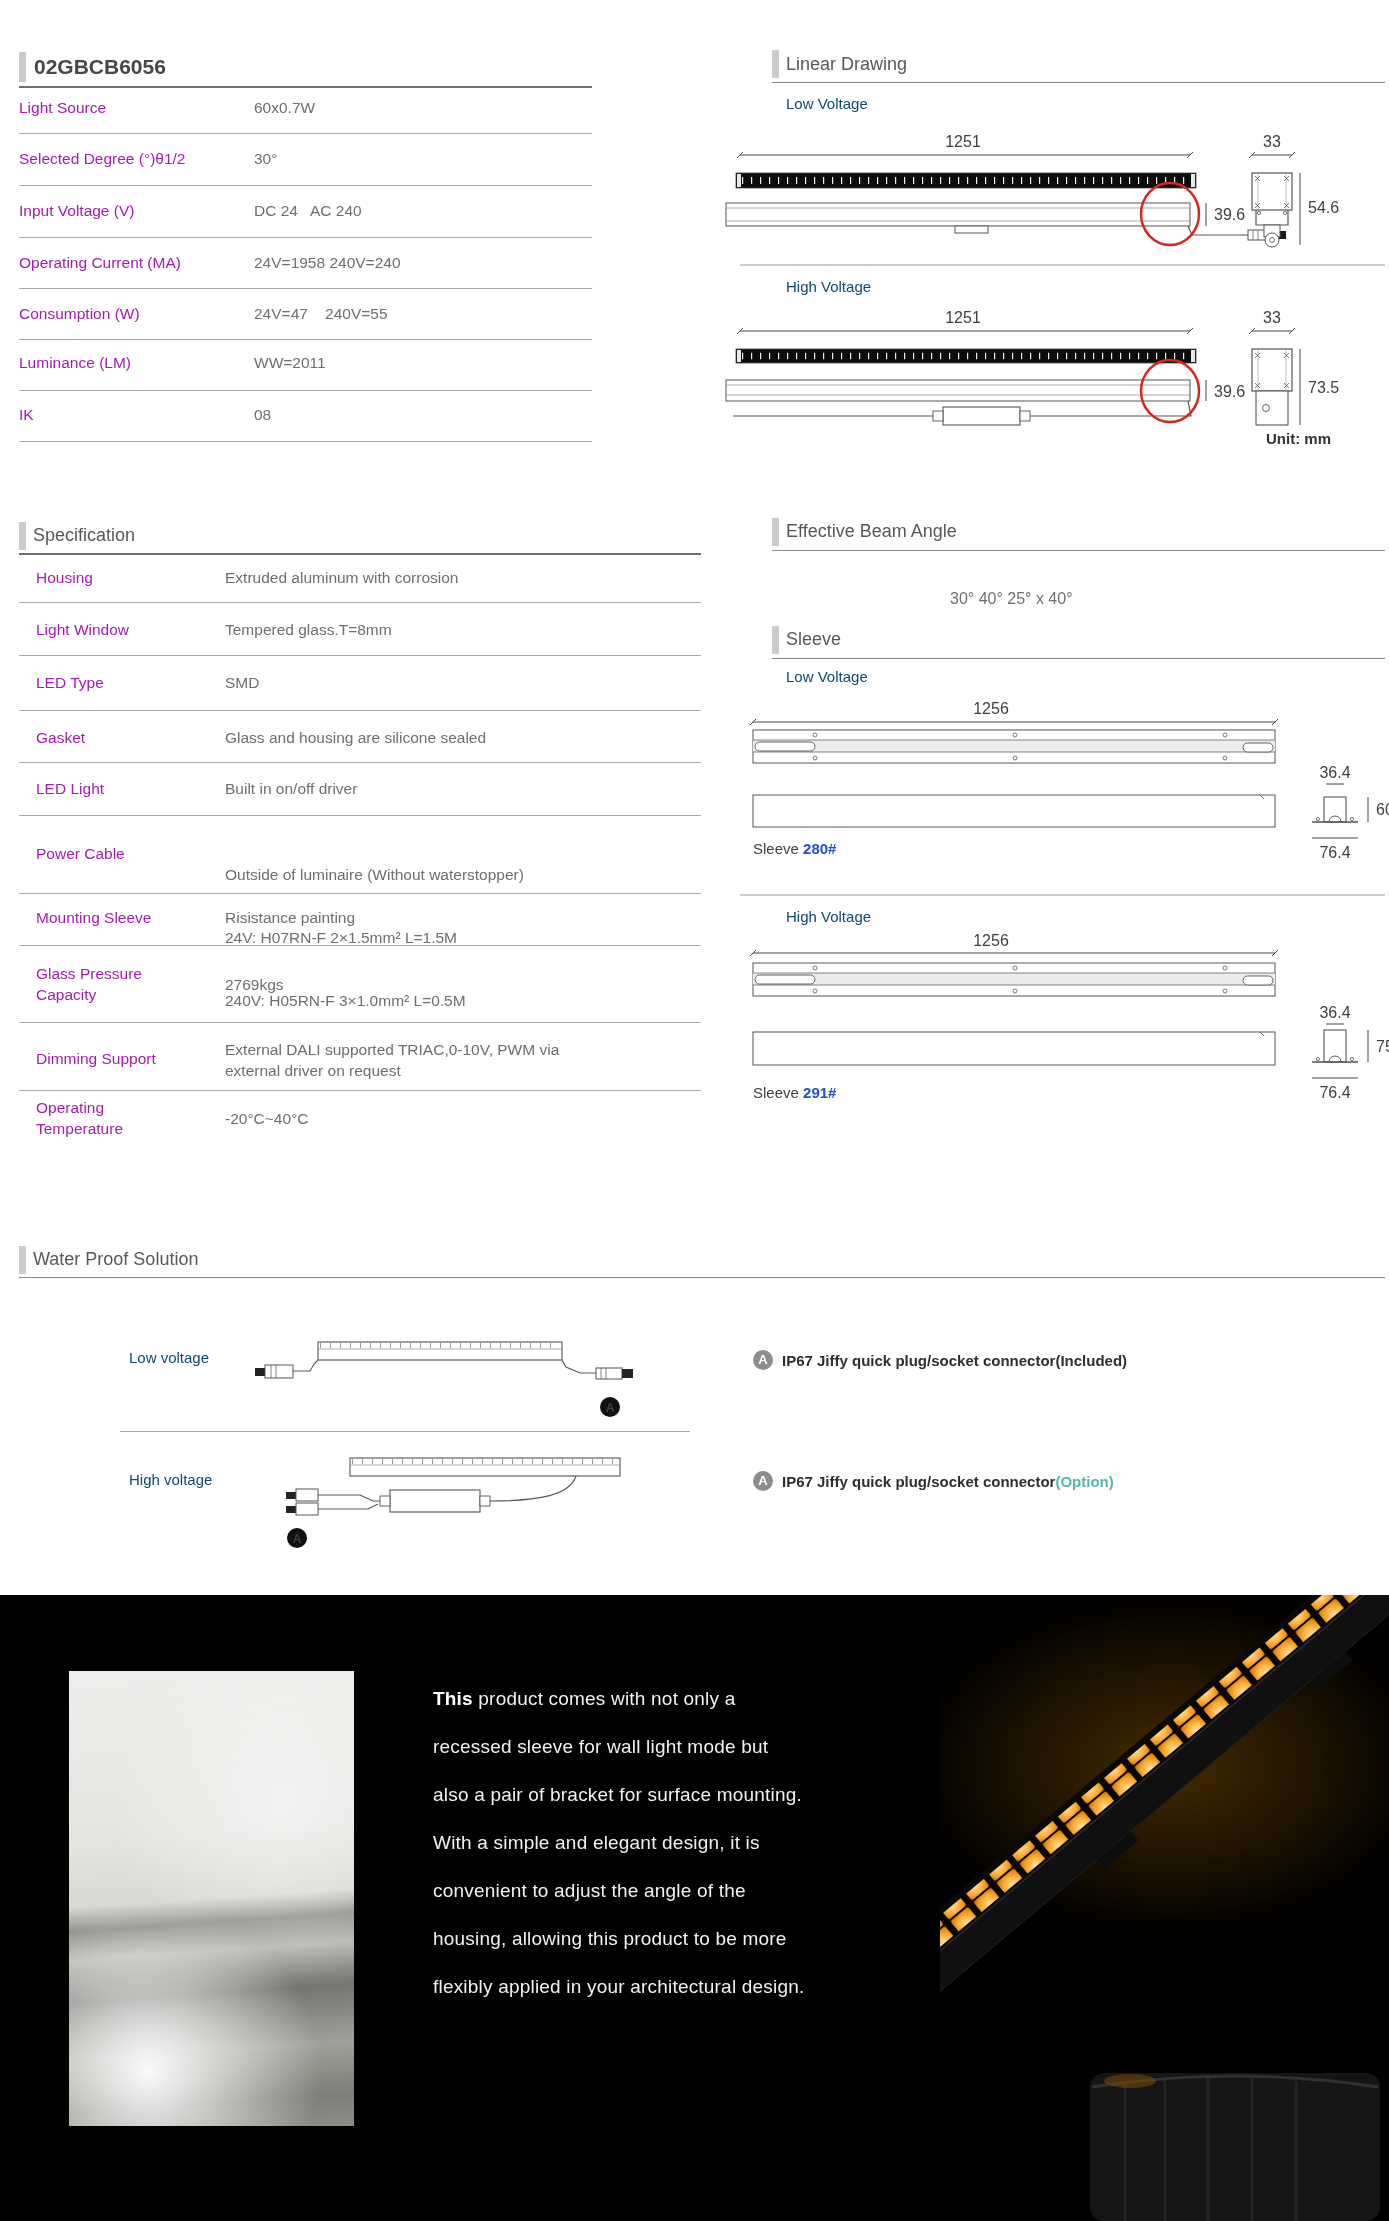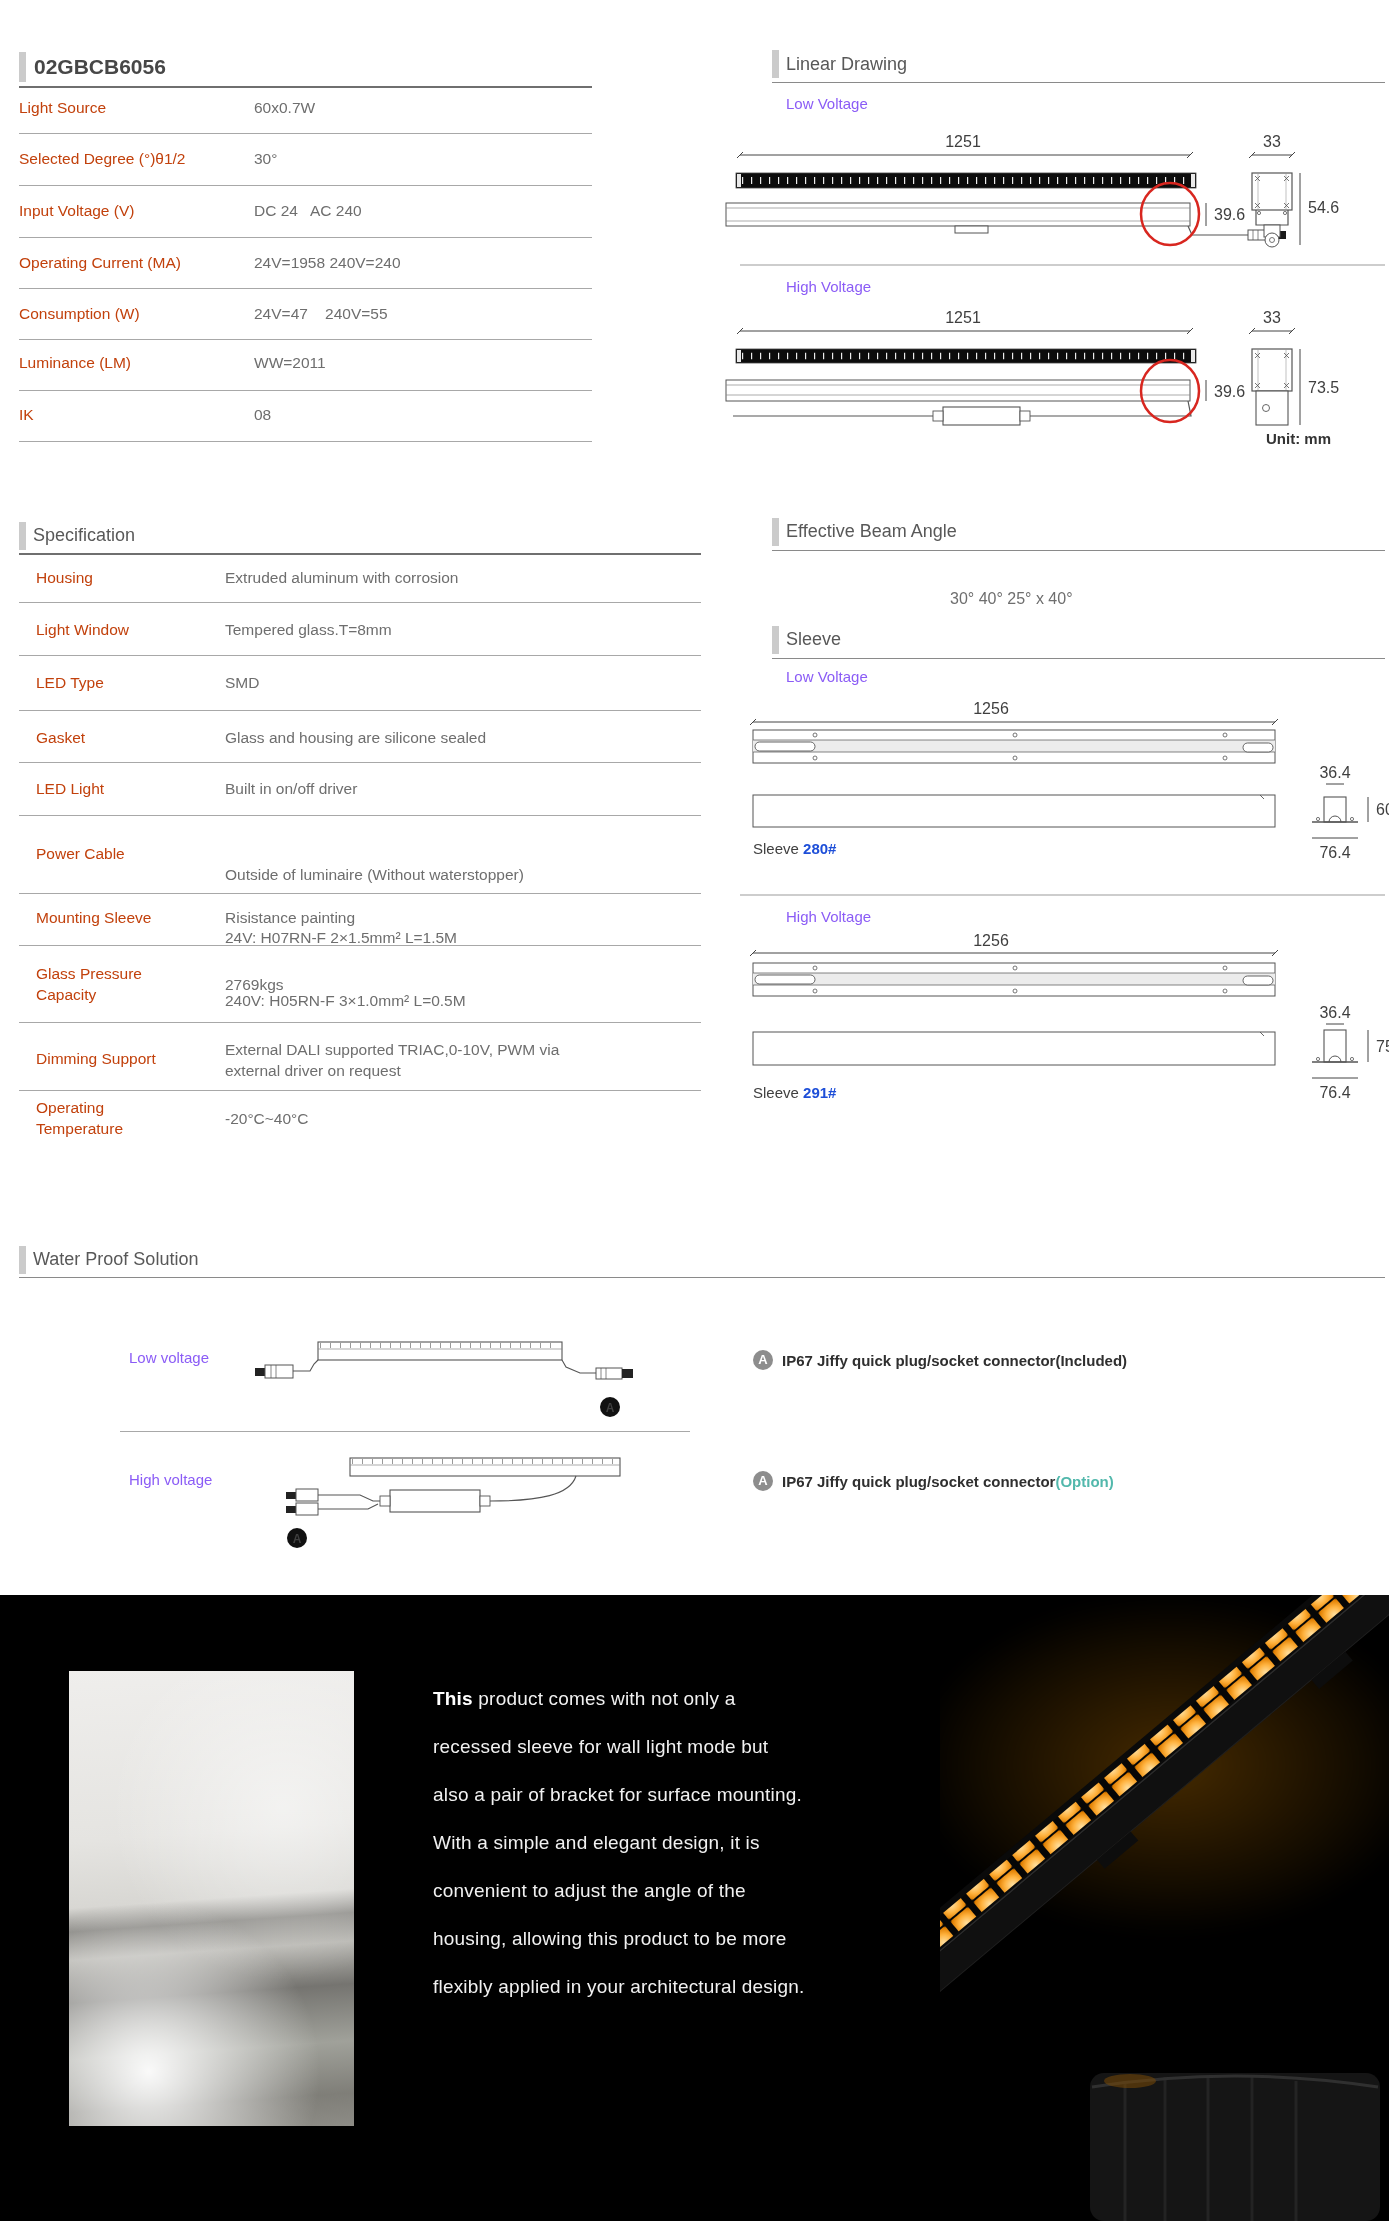--- a/index.html
+++ b/index.html
@@ -3,23 +3,23 @@
 <meta charset="utf-8">
 <style>
   html,body { margin:0; padding:0; background:#ffffff; }
   .page { position:relative; width:1389px; height:2221px; background:#fff;
           font-family:"Liberation Sans", sans-serif; overflow:hidden; }
   .hbar { position:absolute; width:7px; background:#cbcbcb; }
   .title-text { position:absolute; font-size:21px; font-weight:bold; color:#474747; }
   .htext { position:absolute; font-size:18px; color:#585858; }
   .rule2 { position:absolute; height:2px; background:#6f6f6f; }
   .rule1 { position:absolute; height:1px; background:#a8a8a8; }
-  .lab { position:absolute; color:#c2410c; font-size:15.5px; line-height:21px; }
+  .lab { position:absolute; color:#a21caf; font-size:15.5px; line-height:21px; }
   .val { position:absolute; color:#6e6e6e; font-size:15.5px; line-height:21px; white-space:pre-wrap; }
-  .dlab { position:absolute; color:#8b5cf6; font-size:15px; }
+  .dlab { position:absolute; color:#0c4a6e; font-size:15px; }
   .unit { position:absolute; color:#333; font-size:15px; font-weight:bold; }
   .scap { position:absolute; color:#3f3f3f; font-size:15px; }
   .scap b { color:#1d4ed8; }
   .beamval { position:absolute; color:#6e6e6e; font-size:16px; }
   .wnote { position:absolute; font-size:15px; font-weight:bold; color:#2f2f2f; }
   .wnote .opt { color:#52b8ac; }
   .abadge { position:absolute; width:20px; height:20px; border-radius:50%; background:#8d8d8d;
             color:#fff; font-size:13px; font-weight:bold; text-align:center; line-height:20px; }
   .draw { position:absolute; }
   .draw text { font-family:"Liberation Sans", sans-serif; font-size:16px; fill:#3f3f3f; }

